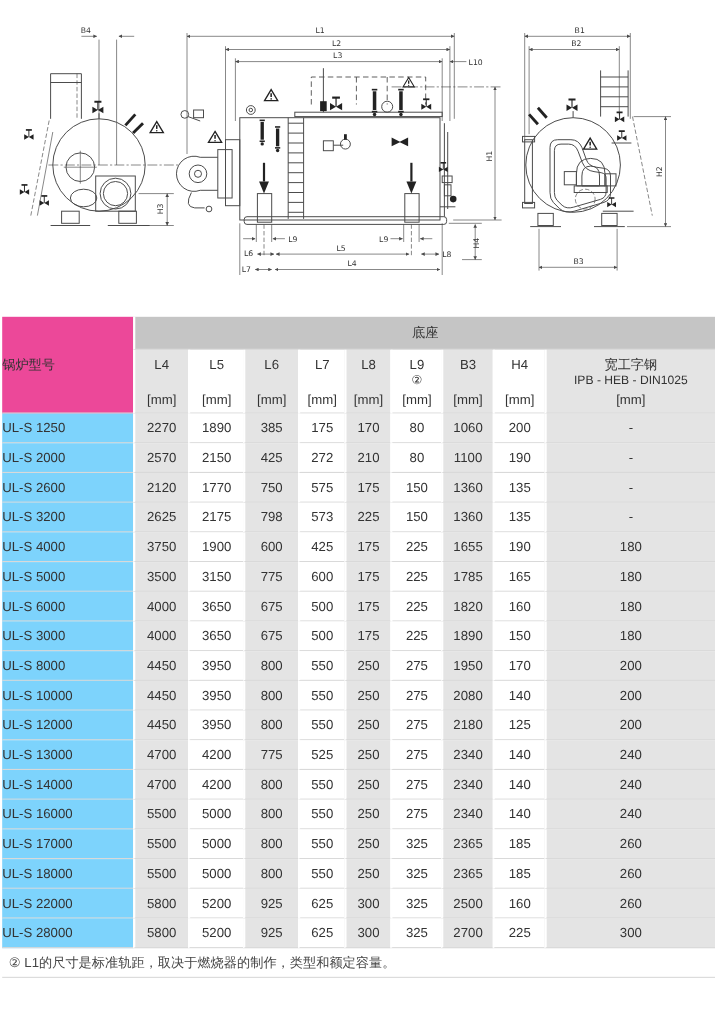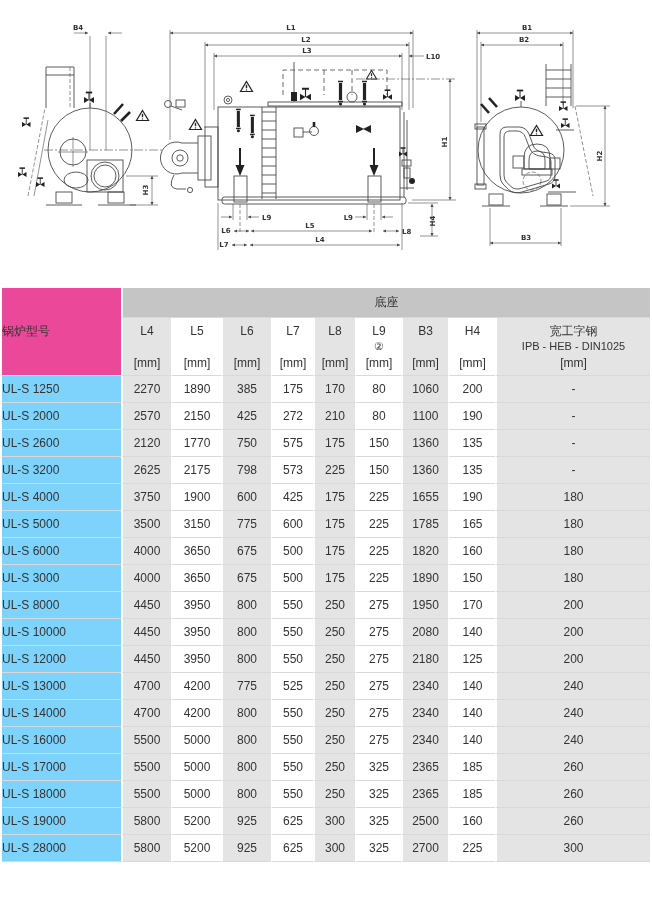--- a/index.html
+++ b/index.html
@@ -1,20 +1,20 @@
 <!DOCTYPE html>
 <html><head>
 <meta charset="utf-8">
 <style>
   html,body{margin:0;padding:0;background:#fff;}
   body{width:652px;font-family:"Liberation Sans",sans-serif;color:#333;}
   .page{width:652px;}
 
   
-  .drawings{width:584px;height:280px;background:#fff;font-weight:bold;}
+  .drawings{width:584px;height:280px;background:#fff;}
   svg{display:block;}
   .ln{stroke:#4a4a4a;stroke-width:0.9;fill:none;}
   .dl{stroke:#4a4a4a;stroke-width:0.6;fill:none;}
   .cl{stroke:#4a4a4a;stroke-width:0.6;stroke-dasharray:9 2 2 2;fill:none;}
   .cl2{stroke:#4a4a4a;stroke-width:0.6;stroke-dasharray:4 2;fill:none;}
   .dsh{stroke:#4a4a4a;stroke-width:0.8;stroke-dasharray:5 3;fill:none;}
   .stub{stroke:#222;stroke-width:2.6;}
   .arrw{stroke:#222;stroke-width:2;}
   .blk{fill:#222;stroke:none;}
   .dim{font-size:7px;fill:#333;stroke:none;font-family:"DejaVu Sans",sans-serif;}
@@ -559,21 +559,21 @@
           <td class="val">5000</td>
           <td class="val shade">800</td>
           <td class="val">550</td>
           <td class="val shade">250</td>
           <td class="val">325</td>
           <td class="val shade">2365</td>
           <td class="val">185</td>
           <td class="val shade">260</td>
         </tr>
         <tr>
-          <td class="model">UL-S 19000</td>
+          <td class="model">UL-S 22000</td>
           <td class="val shade">5800</td>
           <td class="val">5200</td>
           <td class="val shade">925</td>
           <td class="val">625</td>
           <td class="val shade">300</td>
           <td class="val">325</td>
           <td class="val shade">2500</td>
           <td class="val">160</td>
           <td class="val shade">260</td>
         </tr>
@@ -585,14 +585,15 @@
           <td class="val">625</td>
           <td class="val shade">300</td>
           <td class="val">325</td>
           <td class="val shade">2700</td>
           <td class="val">225</td>
           <td class="val shade">300</td>
         </tr>
       </tbody>
   </table>
 
+  <div class="footnote">② L1的尺寸是标准轨距，取决于燃烧器的制作，类型和额定容量。</div>
 
 </div>
 
 </body></html>

